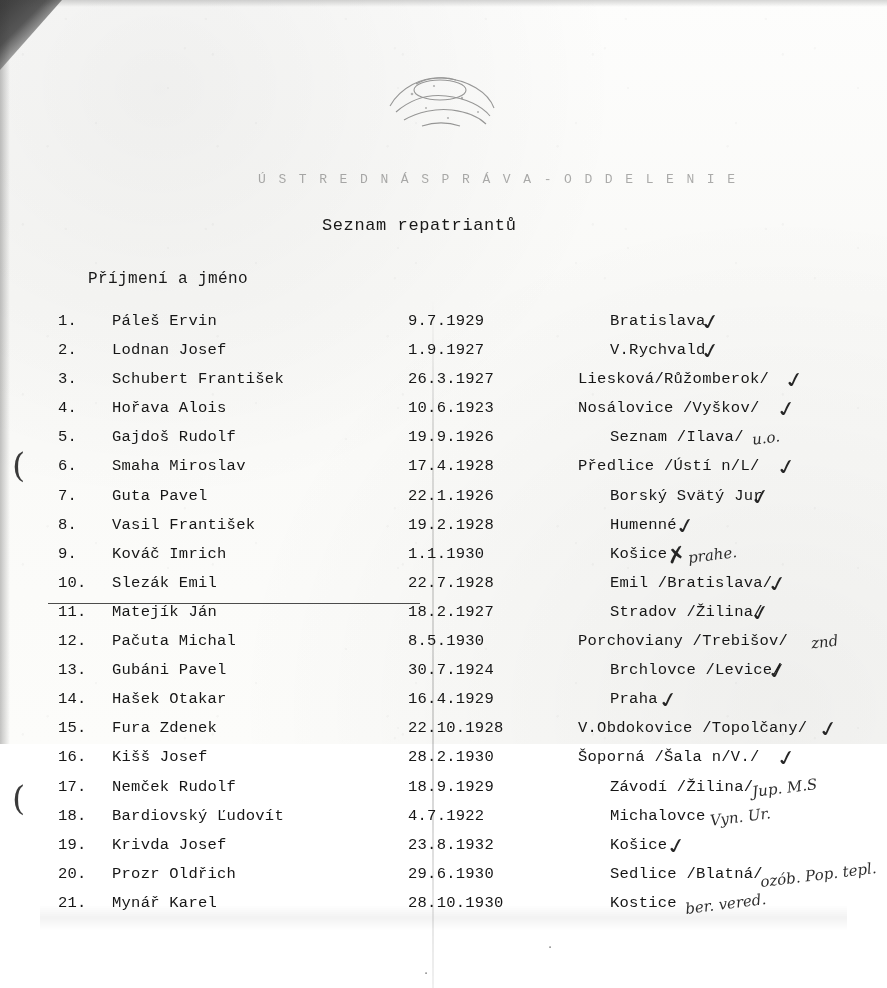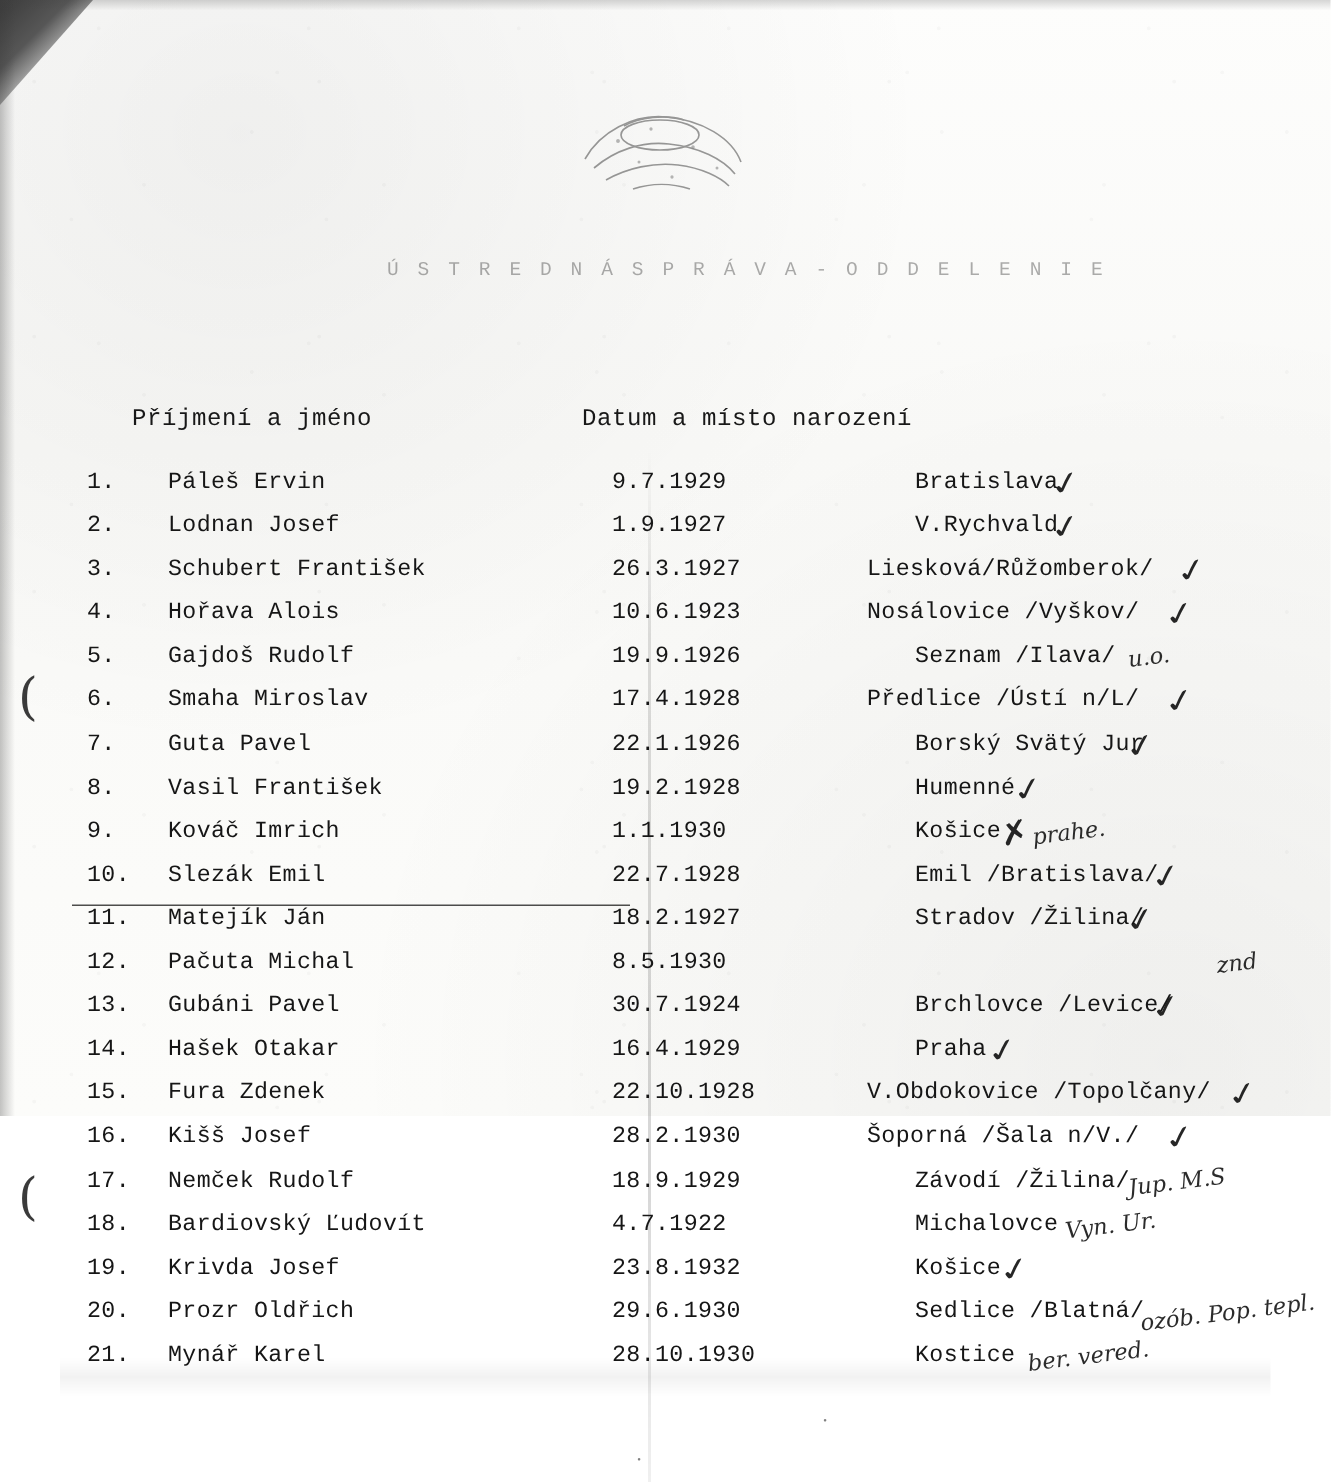--- a/index.html
+++ b/index.html
@@ -213,23 +213,23 @@
         <circle cx="52" cy="26" r="1.1"></circle>
         <circle cx="80" cy="38" r="1.2"></circle>
         <circle cx="66" cy="58" r="1.1"></circle>
         <circle cx="96" cy="52" r="1"></circle>
         <circle cx="44" cy="48" r="1"></circle>
       </g>
     </svg>
   </div>
 
   <div class="faded-line">Ú S T R E D N Á   S P R Á V A   -   O D D E L E N I E</div>
+  <div class="doc-title">Seznam repatriantů</div>
 
   <div class="col-head names">Příjmení a jméno</div>
-  <div class="col-head dates">Datum a místo narození</div>
 
   <div class="bracket" style="left:12px; top:445px;">(</div>
   <div class="bracket" style="left:12px; top:778px;">(</div>
 
   <div class="strikeline"></div>
 
   <div class="rows">
       <div class="row">
         <span class="cell c-num">1.</span>
         <span class="cell c-name">Páleš Ervin</span>
@@ -305,20 +305,21 @@
         <span class="cell c-num">11.</span>
         <span class="cell c-name">Matejík Ján</span>
         <span class="cell c-date">18.2.1927</span>
         <span class="cell c-place">Stradov /Žilina/</span>
         <span class="tick" style="left: 752.4px; top: -2px;">✓</span>
       </div>
       <div class="row">
         <span class="cell c-num">12.</span>
         <span class="cell c-name">Pačuta Michal</span>
         <span class="cell c-date">8.5.1930</span>
+        <span class="cell c-place wide">Porchoviany /Trebišov/</span>
         <span class="hand" style="left: 810.8px; top: 1px;">znd</span>
       </div>
       <div class="row">
         <span class="cell c-num">13.</span>
         <span class="cell c-name">Gubáni Pavel</span>
         <span class="cell c-date">30.7.1924</span>
         <span class="cell c-place">Brchlovce /Levice/</span>
         <span class="tick" style="left: 769.2px; top: -2px;">✓</span>
       </div>
       <div class="row">

